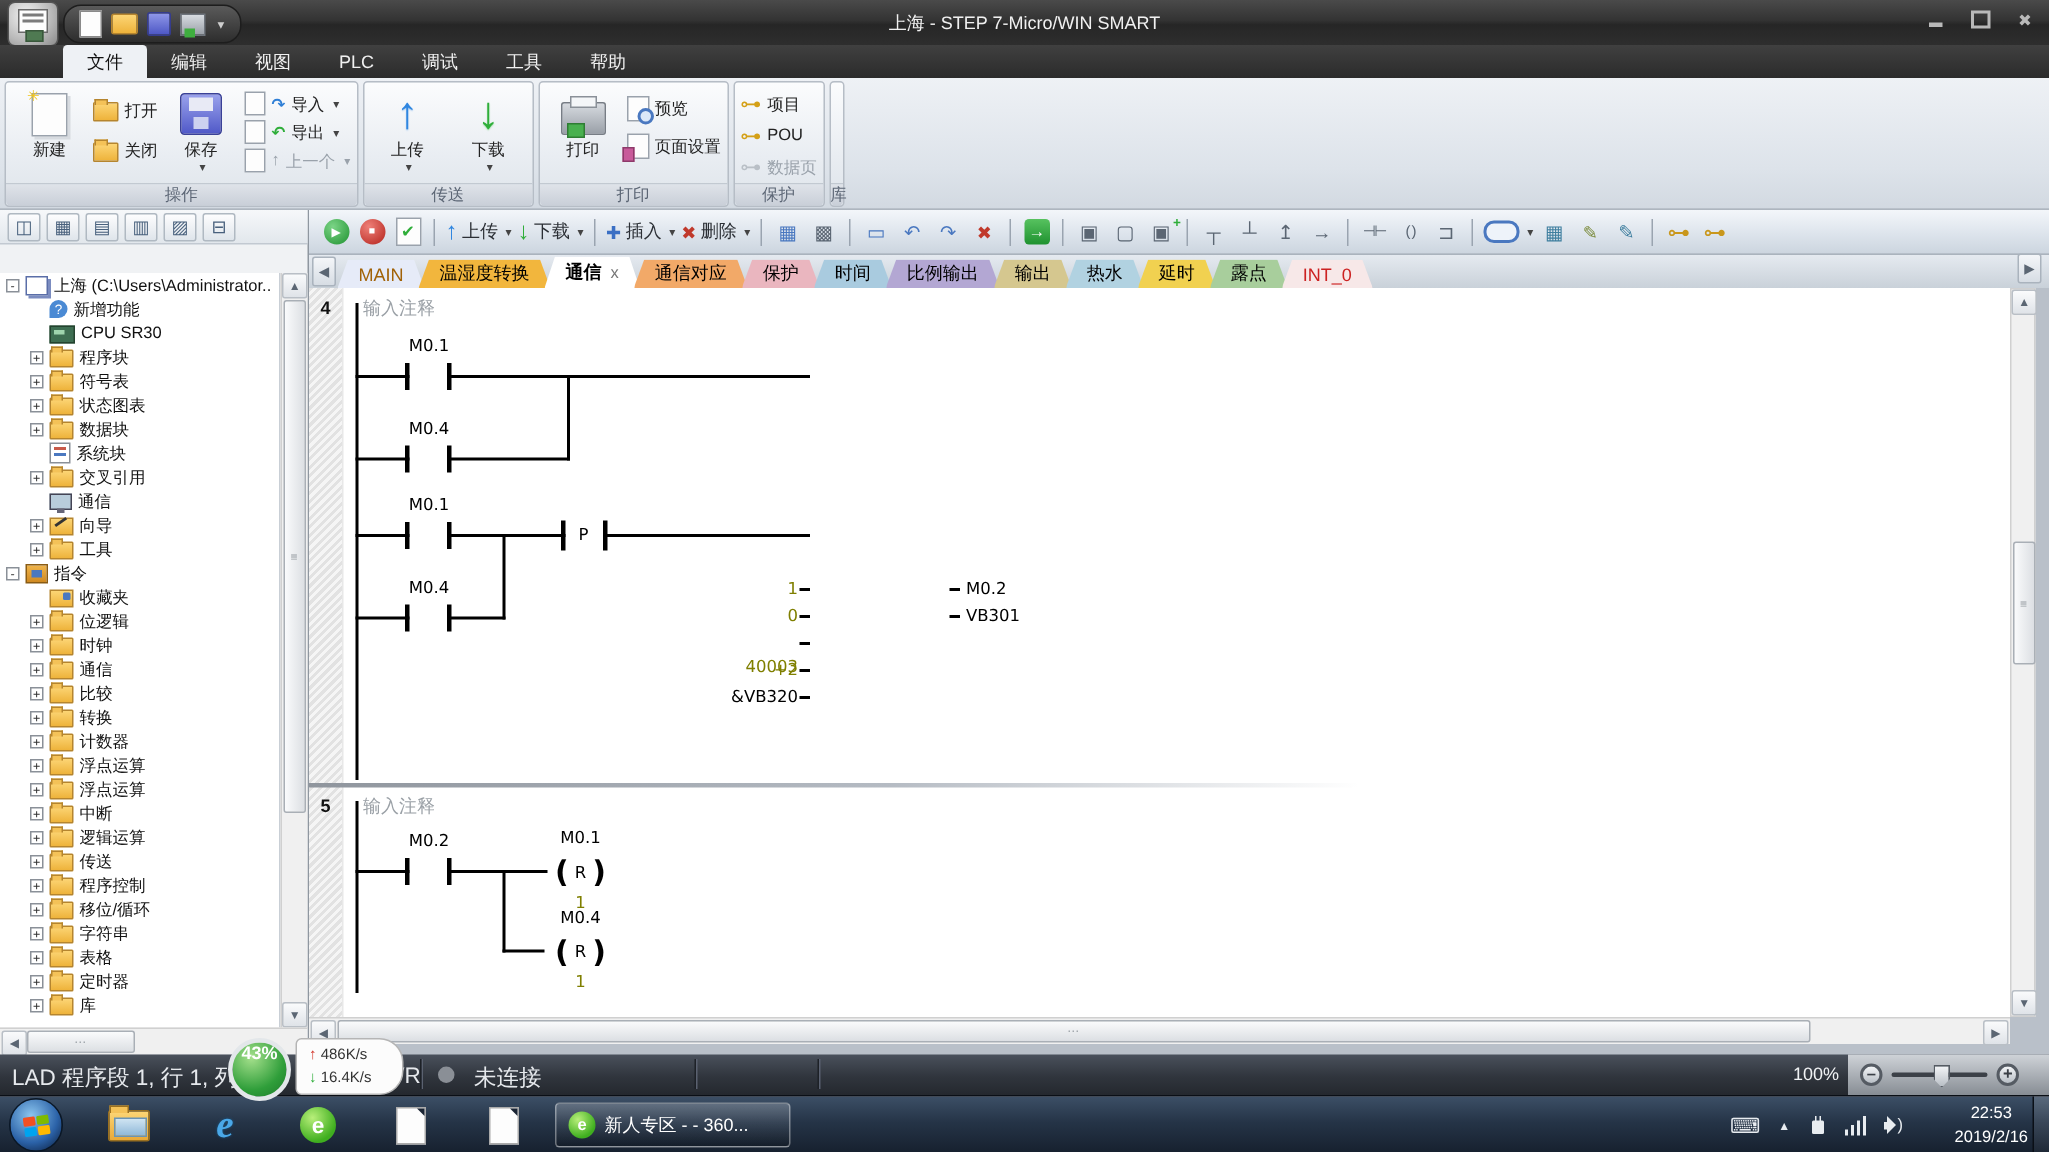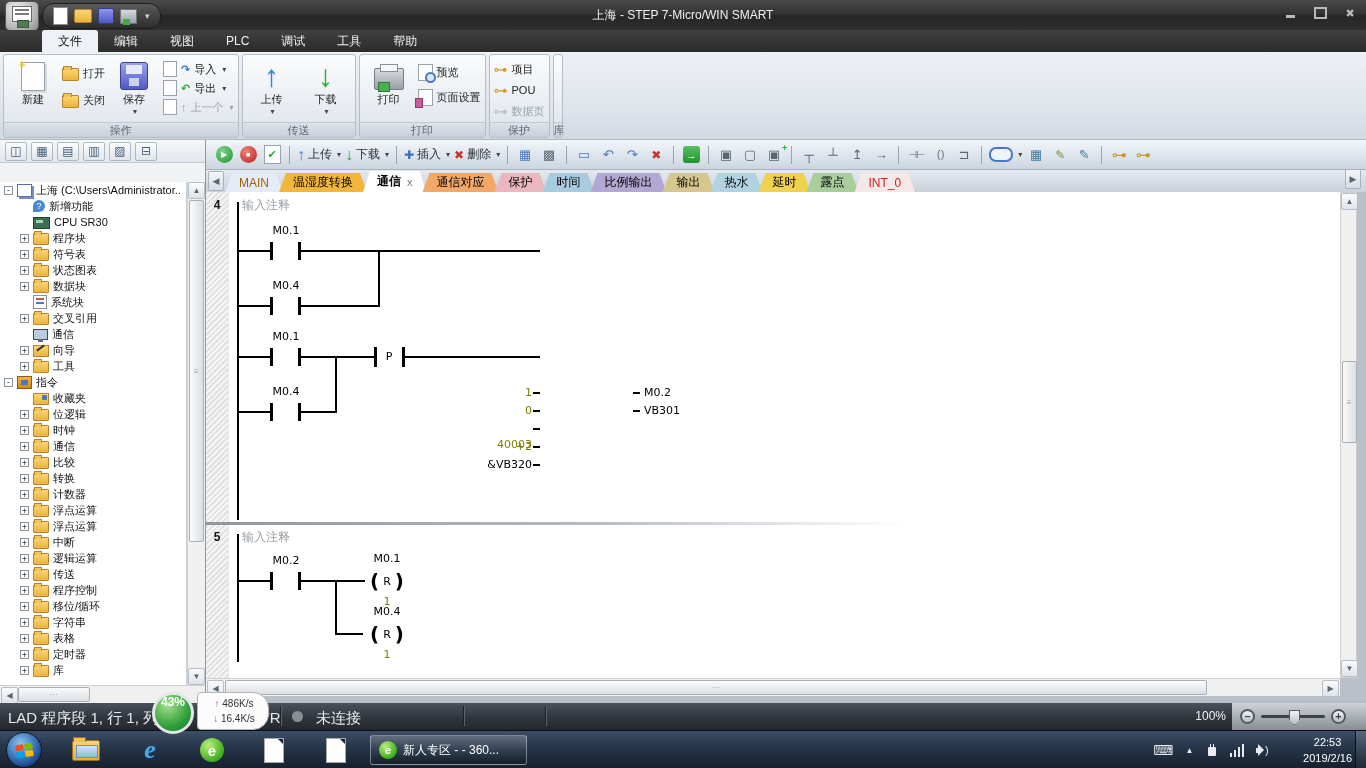--- a/index.html
+++ b/index.html
@@ -183,21 +183,21 @@
     color:#3a3f46;font-size:11px;line-height:11px;text-align:center;font-weight:bold;box-sizing:border-box;}
   #zoom-track{width:64px;height:3px;background:#3c4148;border-radius:2px;position:relative;}
   #zoom-thumb{position:absolute;left:28px;top:-5px;width:9px;height:13px;background:linear-gradient(#f2f4f6,#b9bfc6);
     border:1px solid #555b63;clip-path:polygon(0 0,100% 0,100% 62%,50% 100%,0 62%);}
   
   #ball{position:absolute;left:152px;top:692px;width:42px;height:42px;border-radius:50%;z-index:60;
     background:radial-gradient(circle at 35% 28%,#a5e08c,#2f9e3a 62%,#1d7a2a);border:3px solid #e3e7ea;
     display:flex;align-items:flex-start;justify-content:center;color:#fff;font-weight:bold;font-size:12px;box-sizing:border-box;}
   #balloon{position:absolute;left:197px;top:692px;width:72px;height:38px;z-index:59;background:#fcfcfc;
     border:1px solid #b5b5b5;border-radius:4px 16px 16px 4px;padding:3px 6px 0 8px;box-sizing:border-box;}
-  #balloon .bl{font-size:10px;color:#333;line-height:15px;white-space:nowrap;text-align:center;}
+  #balloon .bl{font-size:10px;color:#333;line-height:15px;white-space:nowrap;}
   #balloon .up{color:#d43a2f;font-weight:bold;}
   #balloon .dn{color:#2fae3a;font-weight:bold;}
   
   #taskbar{position:absolute;left:0;top:730px;width:1366px;height:38px;
     background:linear-gradient(#3c4f66,#253447 45%,#16202e);border-top:1px solid #0a0f16;}
   #start-orb{position:absolute;left:6px;top:1px;width:36px;height:36px;border-radius:50%;
     background:radial-gradient(circle at 40% 32%,#8cc6ef,#2b62a8 58%,#122c52 88%);border:1px solid #0a1726;box-sizing:border-box;}
   #start-orb .flag{position:absolute;left:9px;top:11px;width:18px;height:14px;transform:rotate(-8deg);
     display:grid;grid-template-columns:8px 8px;grid-template-rows:6px 6px;gap:1px;}
   #start-orb .flag i{border-radius:1px;display:block;}

